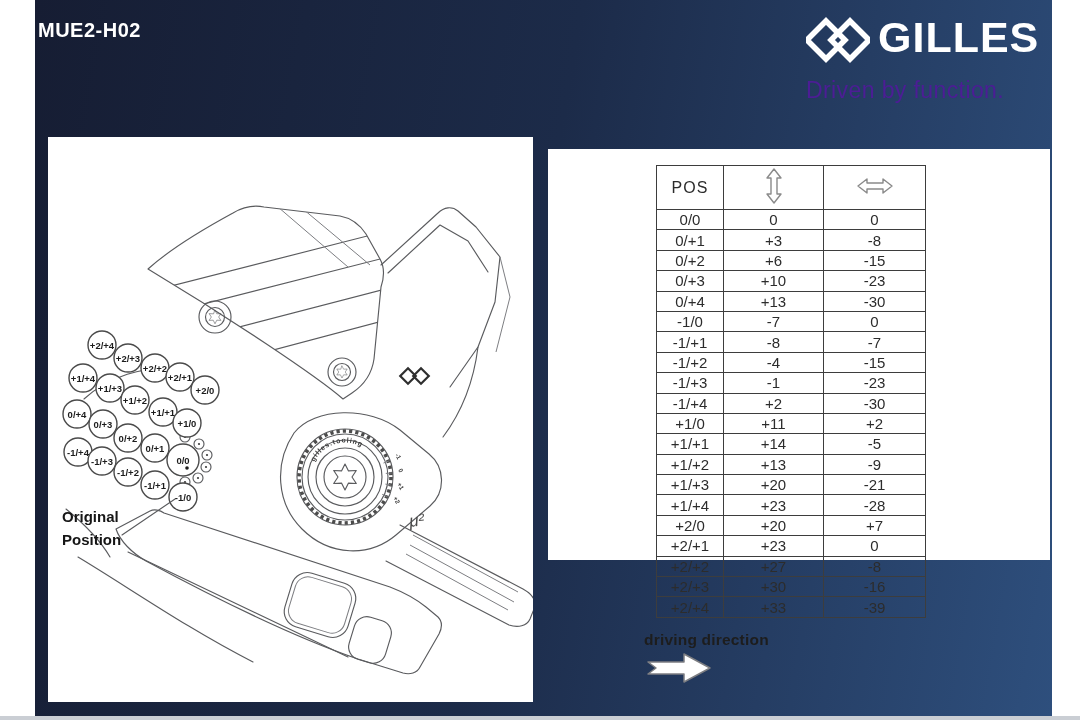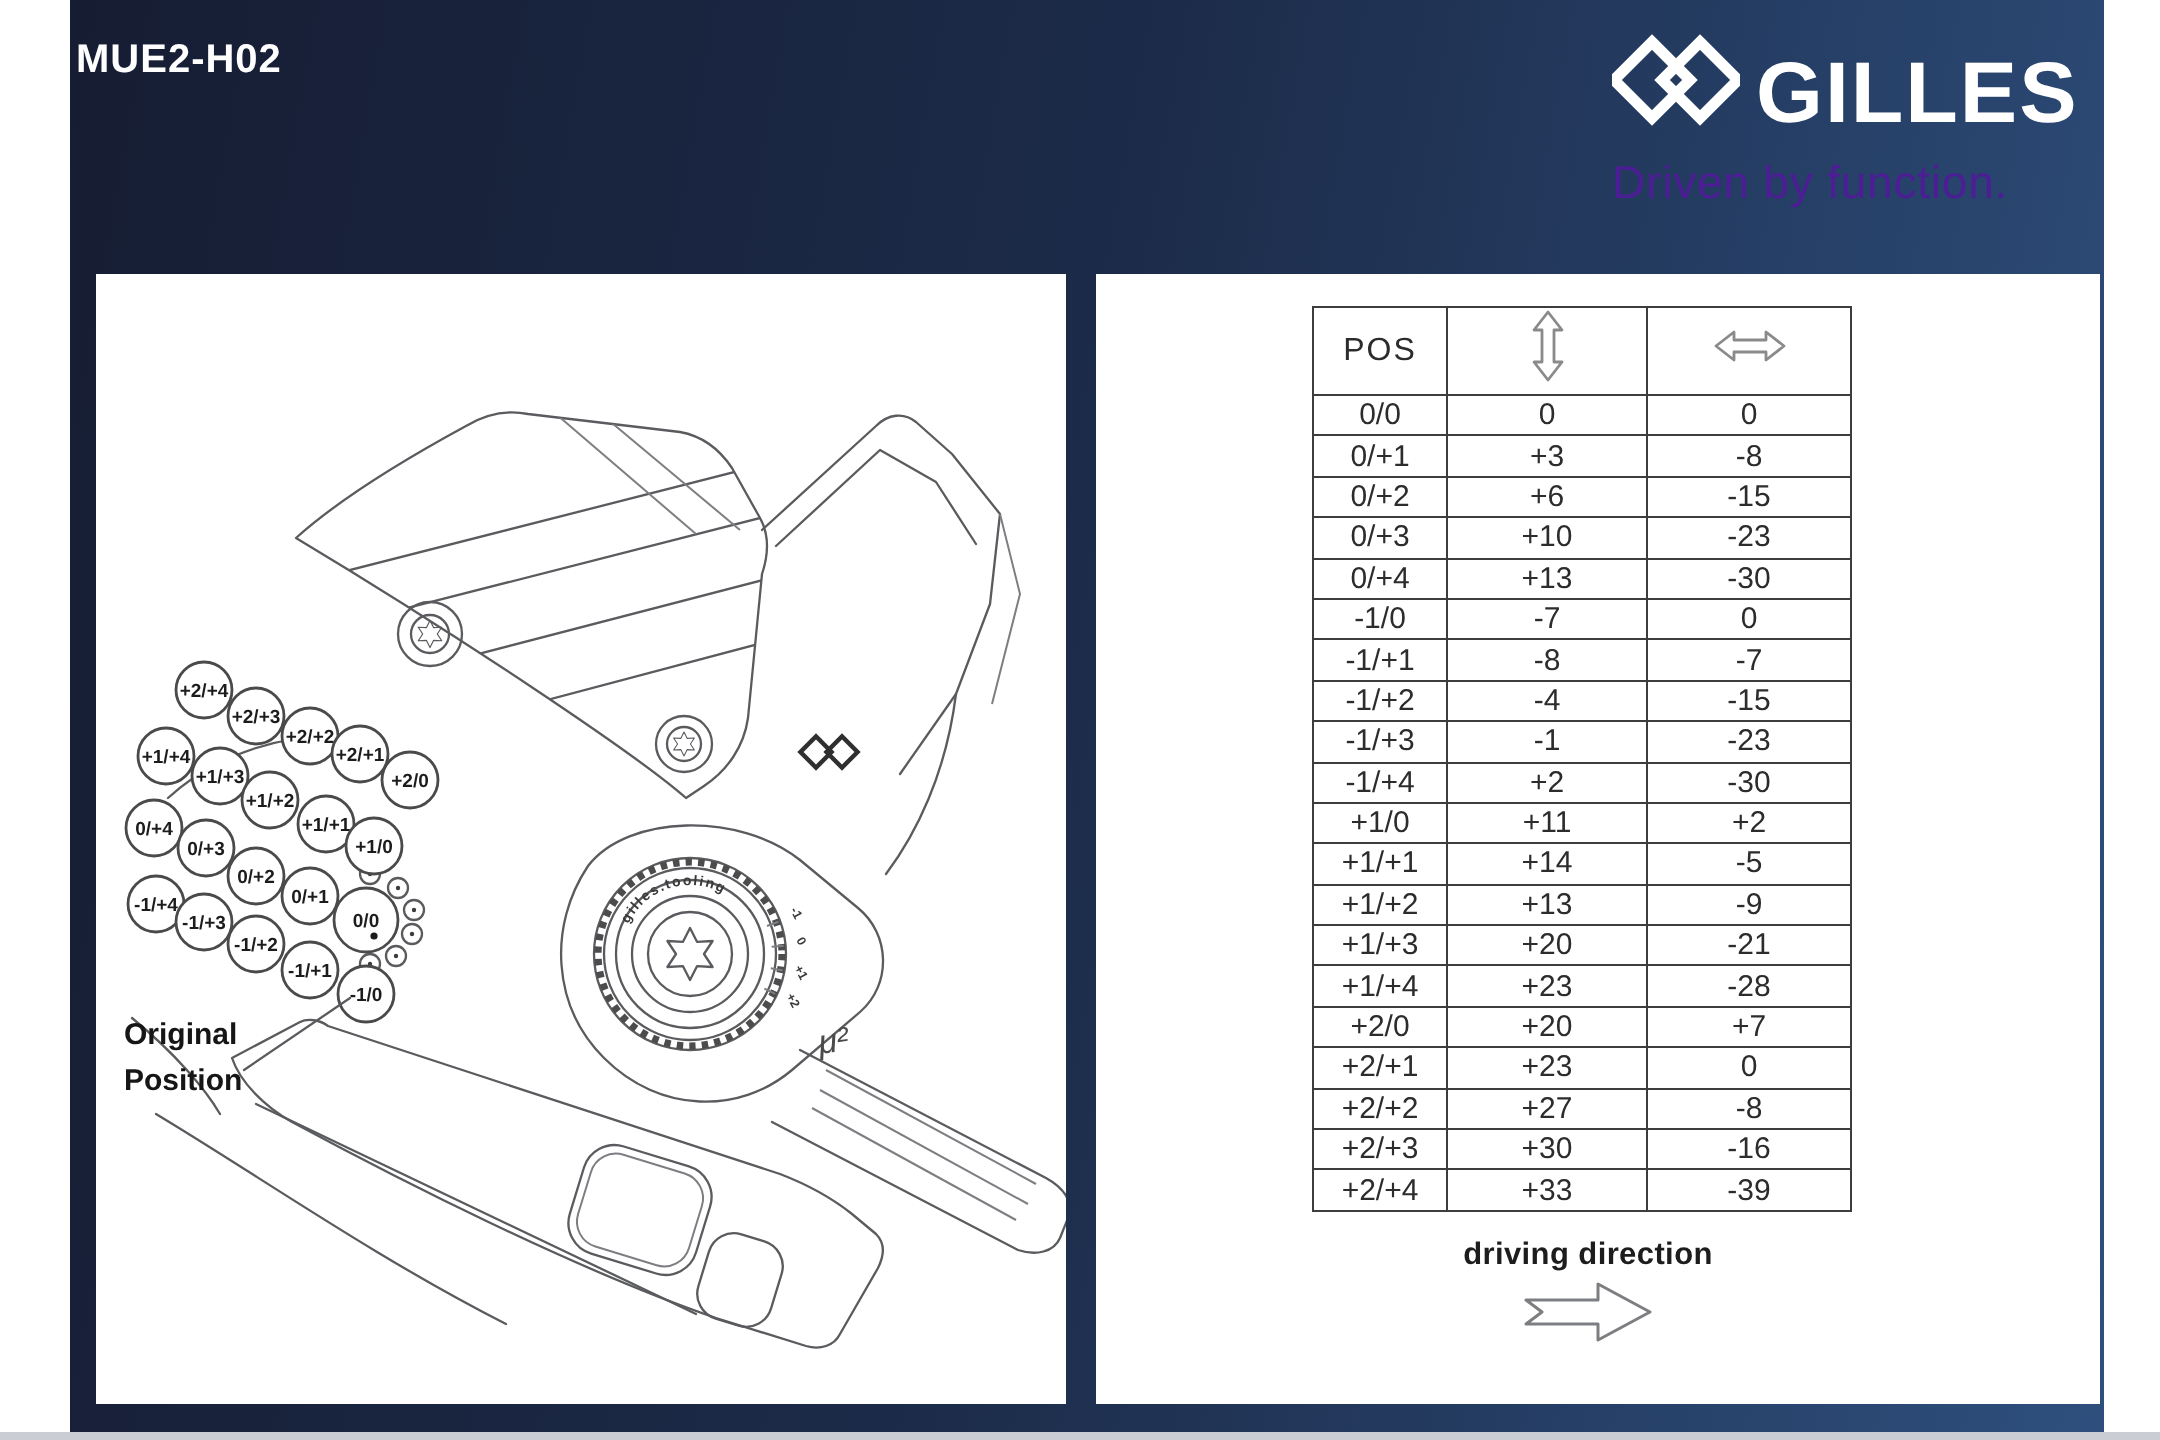--- a/index.html
+++ b/index.html
@@ -14,40 +14,40 @@
   }
   .bottom-strip{
     position:absolute;left:0;top:716px;width:1080px;height:4px;background:#caced4;
   }
   
   .title{
     position:absolute;left:38px;top:17px;width:210px;
     color:#ffffff;font-weight:bold;font-size:20px;line-height:1.32;letter-spacing:.5px;
   }
   .brand{position:absolute;left:806px;top:16px;width:240px;}
-  .brand-top{display:flex;align-items:flex-end;gap:8px;}
+  .brand-top{display:flex;align-items:flex-start;gap:8px;}
   .brand-name{color:#ffffff;font-weight:bold;font-size:43px;letter-spacing:1px;line-height:1;}
   .tagline{margin-top:9px;color:#4c1d95;font-size:23px;letter-spacing:.4px;}
   
   .panel-left{position:absolute;left:48px;top:137px;width:485px;height:565px;background:#fff;}
-  .panel-right{position:absolute;left:548px;top:137px;width:502px;height:565px;background:#fff;}
+  .panel-right{position:absolute;left:548px;top:149px;width:502px;height:411px;background:#fff;}
   
   table.pos{
     position:absolute;left:108px;top:16px;border-collapse:collapse;
     font-size:15px;color:#2c2c2c;
   }
   table.pos td,table.pos th{
     border:1px solid #3d3d3d;text-align:center;vertical-align:middle;
     padding:0;font-weight:normal;
   }
   table.pos th{height:43px;font-size:16px;letter-spacing:1px;}
   table.pos td{height:19.4px;}
   .c1{width:66px;} .c2{width:99px;} .c3{width:101px;}
   
-  .driving{position:absolute;left:96px;top:482px;width:300px;text-align:center;color:#1d1d1d;}
+  .driving{position:absolute;left:96px;top:482px;width:300px;text-align:left;color:#1d1d1d;}
   .driving .dd-label{font-weight:bold;font-size:15.5px;letter-spacing:.2px;}
   .driving svg{margin-top:3px;}
   
   svg.drawing{display:block;}
   .stroke{fill:none;stroke:#5a5b5e;stroke-width:1.15;stroke-linejoin:round;stroke-linecap:round;}
   .stroke-light{fill:none;stroke:#7d7e82;stroke-width:1;}
   .bubble{fill:#ffffff;stroke:#4a4a4a;stroke-width:1.4;}
   .bubble-label{font-weight:bold;font-size:9.5px;fill:#1c1c1c;text-anchor:middle;}
   .orig-label{font-weight:bold;font-size:15px;fill:#161616;}
   .wheel-brand{font-size:7px;letter-spacing:.9px;fill:#3a3a3a;font-weight:bold;}

